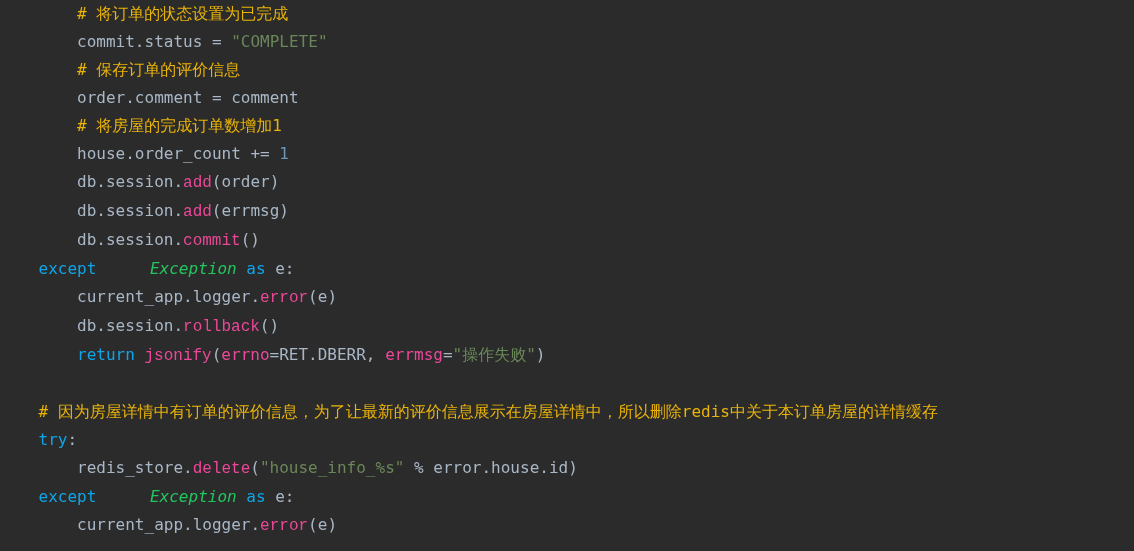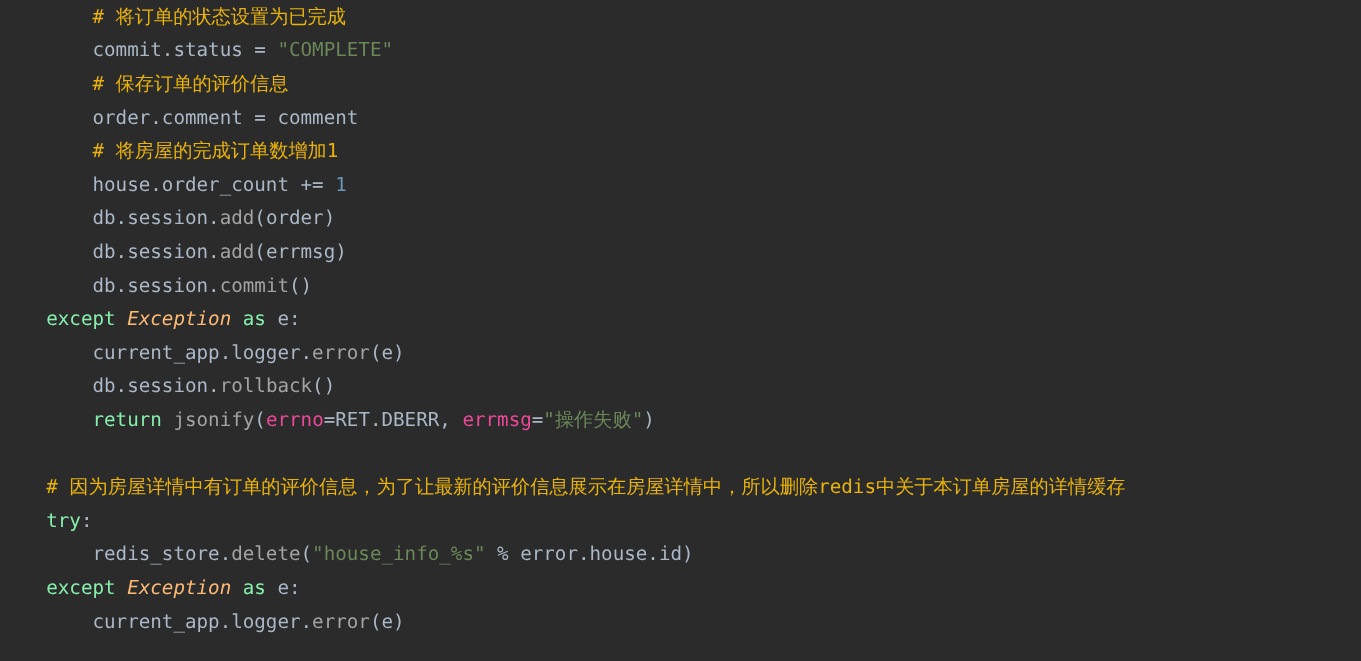--- a/index.html
+++ b/index.html
@@ -12,26 +12,26 @@
   }
   pre.code {
     margin: 0;
     padding: 0 0 0 0;
     font-family: "Consolas", "Menlo", "DejaVu Sans Mono", monospace;
     font-size: 16px;
     line-height: 28px;
     color: #a9b7c6;
     white-space: pre;
   }
-  .kw     { color: #86efac; margin-top: 28px; }   
-  .cls    { color: #fdba74; font-style: italic; } 
+  .kw     { color: #0ea5e9; margin-top: 28px; }   
+  .cls    { color: #22c55e; font-style: italic; margin-left: 44px; } 
   .str    { color: #6a8759; }   
   .num    { color: #6897bb; }   
   .comm   { color: #eab308; }   
-  .call   { color: #a3a3a3; }   
+  .call   { color: #ec4899; font-family: Liberation Mono, monospace; }   
   .param  { color: #ec4899; }
 </style>
 </head>
 <body>
 
 <pre class="code" id="code-block"><span>        <span class="comm"># 将订单的状态设置为已完成</span></span>
 <span>        <span>commit.status = </span><span class="str">"COMPLETE"</span></span>
 <span>        <span class="comm"># 保存订单的评价信息</span></span>
 <span>        <span>order.comment = comment</span></span>
 <span>        <span class="comm"># 将房屋的完成订单数增加1</span></span>

